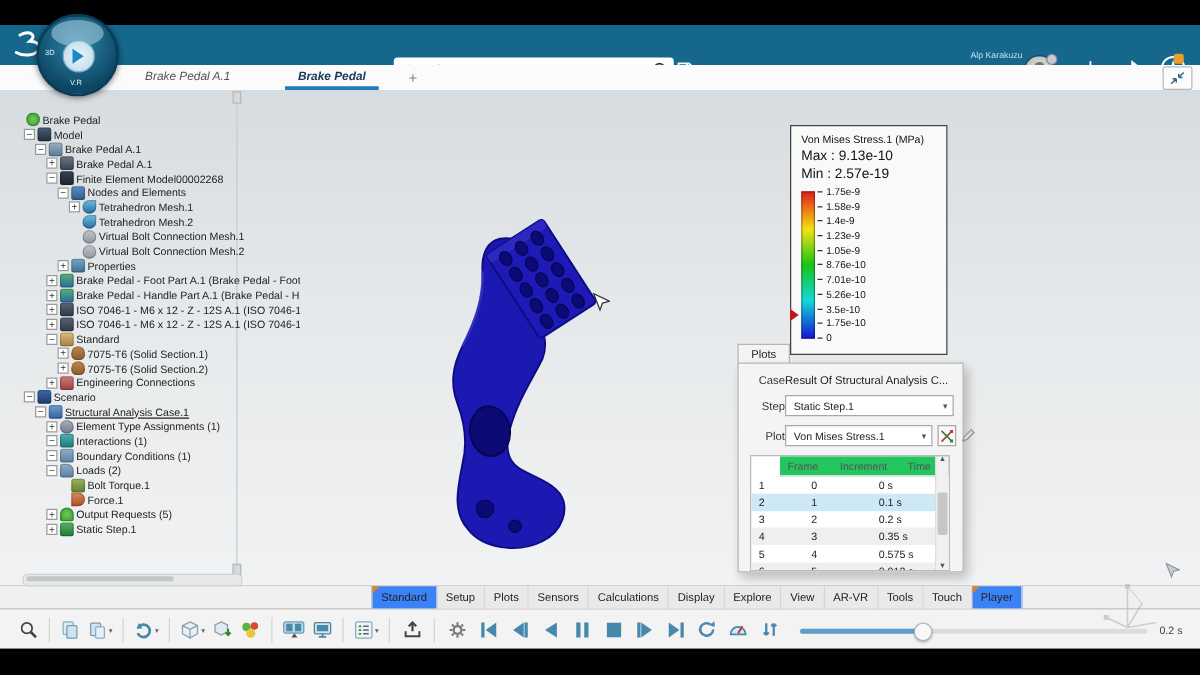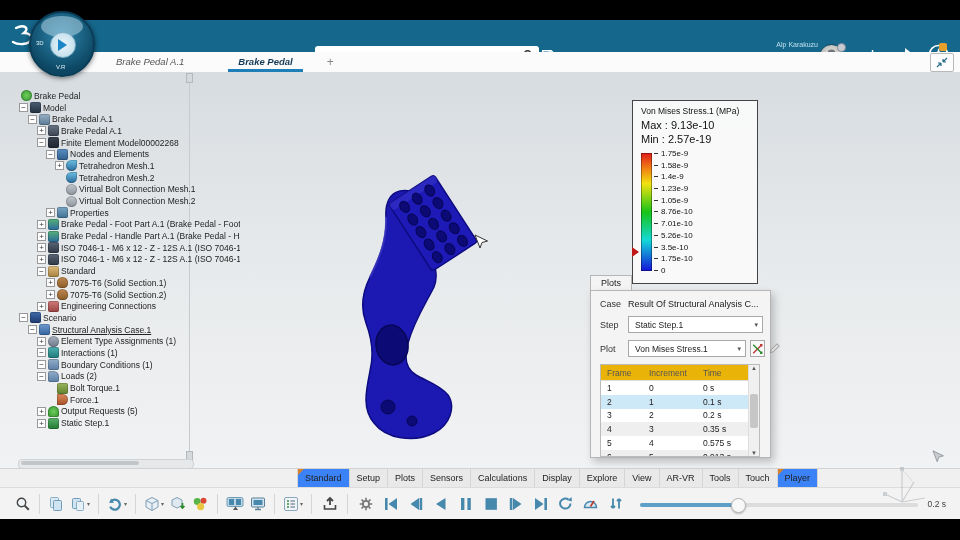--- a/index.html
+++ b/index.html
@@ -108,34 +108,34 @@
   .lg-marker{position:absolute;width:0;height:0;border:5px solid transparent;left:-9px;}
   .lg-marker.red{border-left:7px solid #c01818;top:98px;}
   .lg-marker.blue{border-left:7px solid #2222c8;top:158px;}
   
   .plots{position:absolute;left:590px;top:275px;width:181px;height:183px;z-index:20;font-size:9px;color:#222;}
   .ptab{position:absolute;left:0;top:0;width:42px;height:16px;background:#f4f4f4;border:1px solid #b5b5b5;border-bottom:none;
         box-sizing:border-box;text-align:center;line-height:15px;font-size:9px;}
   .pbody{position:absolute;left:0;top:15px;right:0;bottom:0;background:#f4f4f4;border:1px solid #b5b5b5;
          box-shadow:3px 4px 8px rgba(0,0,0,.22);box-sizing:border-box;padding:8px 7px 0 9px;}
   .prow{display:flex;align-items:center;margin-bottom:7px;}
-  .plabel{width:28px;flex:0 0 28px;color:#333;}
+  .plabel{width:28px;flex:0 0 28px;color:#333;text-align:right;}
   .pvalue{color:#222;}
   .pselect{flex:1;height:15px;background:#fff;border:1px solid #a8a8a8;display:flex;align-items:center;
            padding:0 4px 0 6px;font-size:8.5px;color:#222;}
   .pselect .sel-caret{margin-left:auto;font-size:7px;color:#555;}
   .pselect.narrow{flex:0 0 106px;justify-content:space-between;}
   .sq-btn{width:18px;height:15px;border:1px solid #a8a8a8;background:#f8f8f8;margin-left:4px;display:flex;
           align-items:center;justify-content:center;}
   .pen-btn{width:16px;height:15px;margin-left:3px;display:flex;align-items:center;justify-content:center;}
   .ftable{position:relative;margin-top:2px;width:160px;height:93px;background:#fff;border:1px solid #bbb;
           box-sizing:border-box;overflow:hidden;}
   .frow{display:grid;grid-template-columns:42px 54px 52px;height:13.8px;align-items:center;font-size:8.5px;}
   .frow>div{padding-left:6px;}
-  .frow.head{height:15px;color:#555;border-bottom:1px solid #ddd;background:#eab308;}
+  .frow.head{height:15px;color:#555;border-bottom:1px solid #ddd;background:#22c55e;margin-left:23px;}
   .frow.sel{background:#cde9f7;}
   .frow.alt{background:#efefef;}
   .frow.sel.alt{background:#cde9f7;}
   .ftable .vsb{position:absolute;right:0;top:0;width:10px;height:100%;background:#f0f0f0;border-left:1px solid #ddd;
                display:flex;flex-direction:column;align-items:center;justify-content:space-between;font-size:6px;color:#555;}
   .vsb .vthumb{width:8px;height:34px;background:#c6c6c6;border-radius:2px;}
   
   .ribbon{position:absolute;left:0;top:468px;width:960px;height:19px;background:#f0f0f0;border-top:1px solid #d2d2d2;
           display:flex;align-items:stretch;padding-left:297px;box-sizing:border-box;}
   .rtab{position:relative;display:flex;align-items:center;padding:0 7px;font-size:9px;color:#222;

